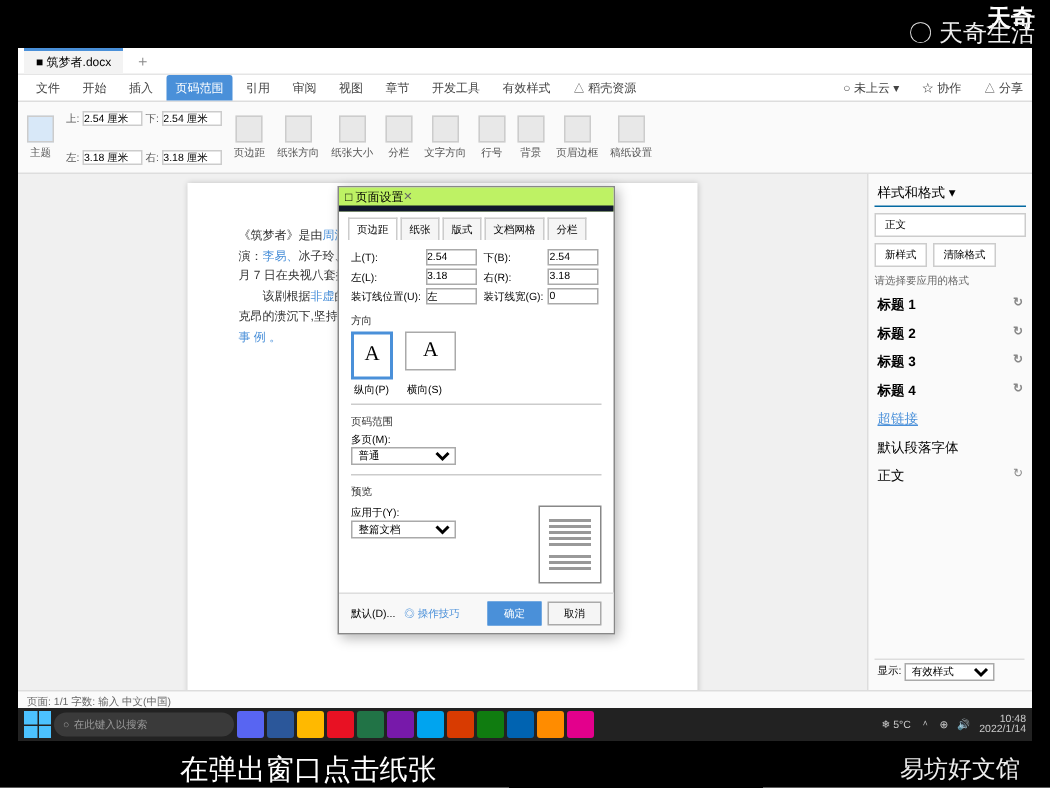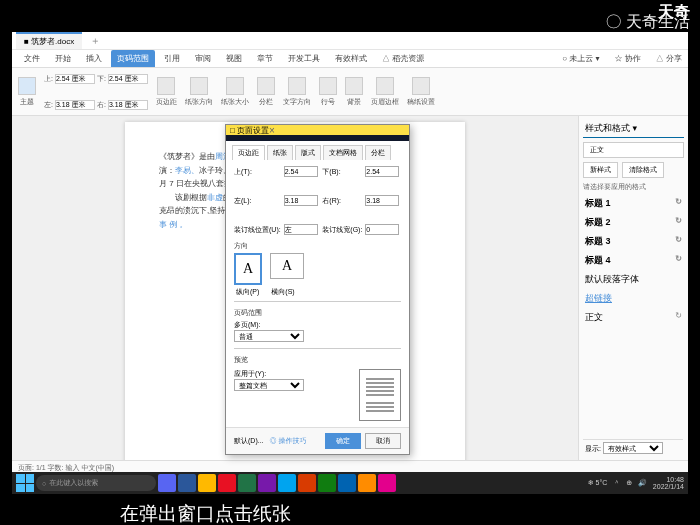--- a/index.html
+++ b/index.html
@@ -27,27 +27,27 @@
 .side-panel{width:110px;background:#fafafa;border-left:1px solid #ddd;padding:4px;font-size:8px}
 .panel-title{font-size:9px;padding:2px;border-bottom:1px solid #0369a1}
 .style-btns{display:flex;gap:4px;margin:4px 0}
 .style-btn{padding:2px 6px;border:1px solid #ccc;background:#fff;font-size:7px}
 .style-section{font-size:7px;color:#666;margin:4px 0 2px}
 .style-item{display:flex;justify-content:space-between;padding:3px 2px;font-size:9px;cursor:pointer}
 .style-item.bold{font-weight:bold}
 .style-item .refresh{color:#888;font-size:8px}
 .style-item.blue{color:#4a90d9;text-decoration:underline}
 .dialog{position:absolute;top:124px;left:225px;width:185px;background:#fff;border:1px solid #888;box-shadow:2px 2px 8px rgba(0,0,0,.3);font-size:7px}
-.dlg-title{height:16px;background:#fde047;border-bottom:6px solid #0f172a;display:flex;align-items:center;justify-content:flex-start;padding:0 4px;font-size:8px}
+.dlg-title{height:16px;background:#bef264;border-bottom:4px solid #0f172a;display:flex;align-items:center;justify-content:flex-start;padding:0 4px;font-size:8px}
 .dlg-close{font-size:10px;color:#666;cursor:pointer}
 .dlg-tabs{display:flex;padding:4px 6px 0;gap:2px;font-size:7px}
 .dtab{padding:2px 5px;border:1px solid #ccc;border-bottom:none;background:#f5f5f5}
 .dtab.active{background:#fff}
 .dlg-body{padding:6px 8px}
-.margin-grid{display:grid;grid-template-columns:auto 1fr auto 1fr;gap:18px 3px;align-items:center;font-size:7px}
+.margin-grid{display:grid;grid-template-columns:auto 1fr auto 1fr;gap:2px 3px;align-items:center;font-size:7px}
 .margin-grid input{width:34px;height:11px;font-size:7px;border:1px solid #aaa}
 .section-label{font-size:7px;color:#333;margin:6px 0 2px}
 .orient-boxes{display:flex;gap:8px;margin:2px 0}
 .orient-box{width:28px;height:32px;border:1px solid #aaa;display:flex;align-items:center;justify-content:center;font-size:14px;font-family:serif}
 .orient-box.active{border:2px solid #4a90d9}
 .orient-labels{display:flex;gap:12px;font-size:7px;margin-left:2px}
 .dlg-select{width:70px;height:12px;border:1px solid #aaa;font-size:7px;background:#fff}
 .preview-section{display:flex;gap:6px;margin-top:4px}
 .preview-left{flex:1}
 .preview-page{width:42px;height:52px;border:1px solid #888;background:#fff;position:relative}
@@ -58,21 +58,21 @@
 .dlg-btns{display:flex;gap:4px}
 .dlg-btn{padding:2px 10px;border:1px solid #aaa;background:#f5f5f5;font-size:7px}
 .dlg-btn.primary{background:#4a90d9;color:#fff;border-color:#4a90d9}
 .statusbar{height:14px;background:#fafafa;border-top:1px solid #ddd;font-size:7px;display:flex;align-items:center;padding:0 6px;color:#666}
 .taskbar{position:absolute;bottom:31px;left:12px;width:676px;height:22px;background:#222;display:flex;align-items:center;padding:0 4px;gap:2px}
 .start-btn{width:18px;height:18px;display:grid;grid-template-columns:1fr 1fr;grid-template-rows:1fr 1fr;gap:1px}
 .start-btn div{background:#4cc2ff}
 .search-box{width:120px;height:16px;background:#3a3a3a;border-radius:8px;display:flex;align-items:center;padding:0 6px;color:#999;font-size:7px;gap:3px}
 .task-icon{width:18px;height:18px;border-radius:2px}
 .tray{margin-left:auto;display:flex;align-items:center;gap:6px;color:#ccc;font-size:7px}
-.caption-overlay{position:absolute;bottom:0;left:0;width:700px;height:24px;background:rgba(0,0,0,.88);display:flex;padding:0 20px}
+.caption-overlay{position:absolute;bottom:0;left:0;width:700px;height:24px;background:rgba(0,0,0,.88);display:flex;align-items:center;padding:0 20px}
 .caption-text{color:#fff;font-size:19px;margin-left:100px}
 .caption-brand{position:absolute;right:20px;color:#eee;font-size:16px}
 </style>
 </head>
 <body>
 
 <div class="titlebar-watermark">天奇</div>
 <div class="sub-watermark">〇 天奇生活</div>
 
 <div class="app">
@@ -186,25 +186,25 @@
           <span class="refresh">↻</span>
         </div>
       <div class="style-item bold">
           <span>标题 3</span>
           <span class="refresh">↻</span>
         </div>
       <div class="style-item bold">
           <span>标题 4</span>
           <span class="refresh">↻</span>
         </div>
+      <div class="style-item blue">
+          <span>超链接</span>
+        </div>
       <div class="style-item">
           <span>默认段落字体</span>
-        </div>
-      <div class="style-item blue">
-          <span>超链接</span>
         </div>
       <div class="style-item">
           <span>正文</span>
           <span class="refresh">↻</span>
         </div>
       <div style="position:absolute;bottom:18px;width:100px;padding:2px;border-top:1px solid #ddd;font-size:7px">
         <span>显示:</span>
         <select class="dlg-select" style="width:60px"><option>有效样式</option></select>
       </div>
     </div>
@@ -304,13 +304,14 @@
     <span>🔊</span>
     <div style="text-align:right;line-height:1">
       <div>10:48</div>
       <div>2022/1/14</div>
     </div>
   </div>
 </div>
 
 <div class="caption-overlay">
   <span class="caption-text">在弹出窗口点击纸张</span>
+  <span class="caption-brand">易坊好文馆</span>
 </div>
 
 </body></html>

